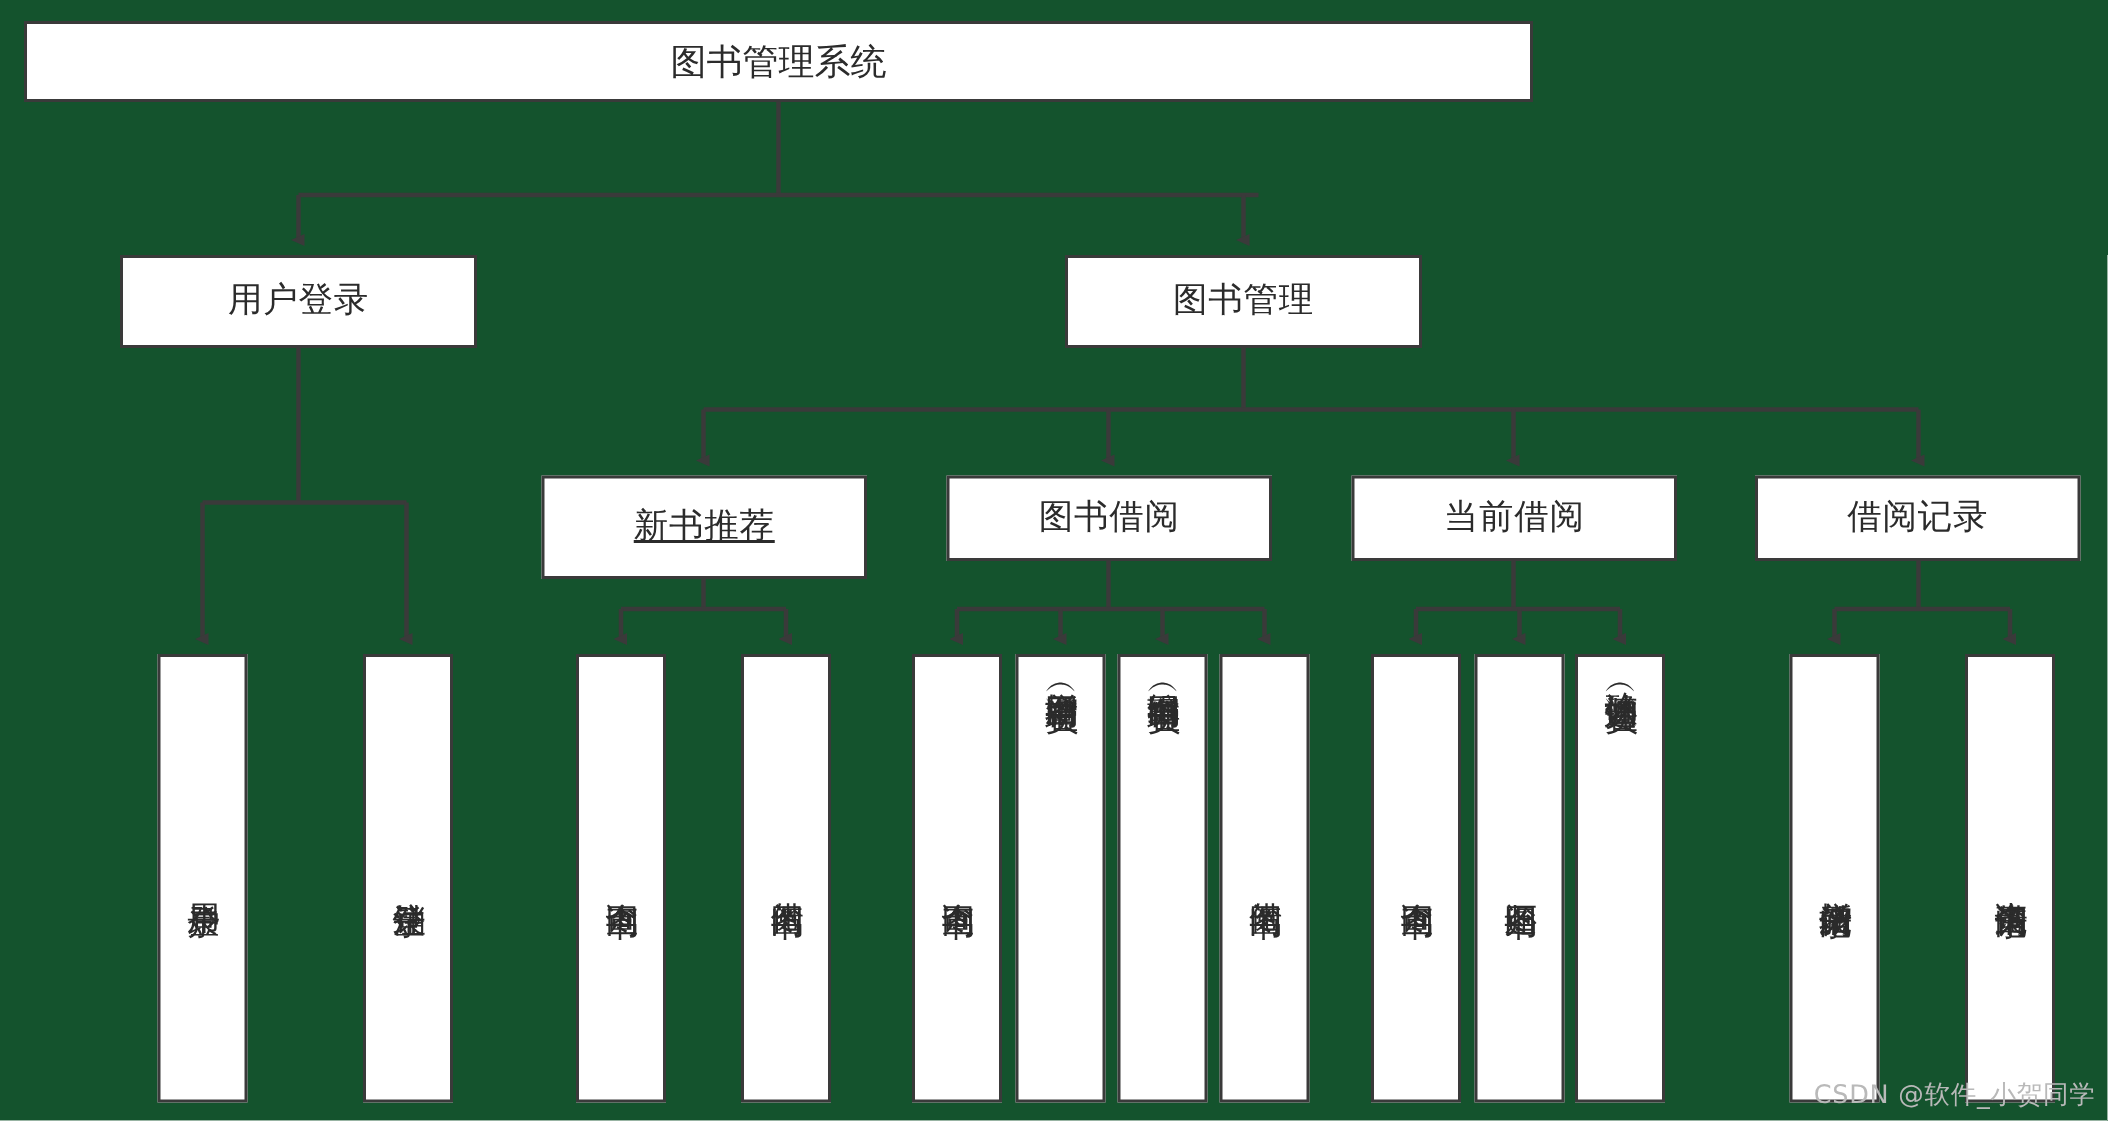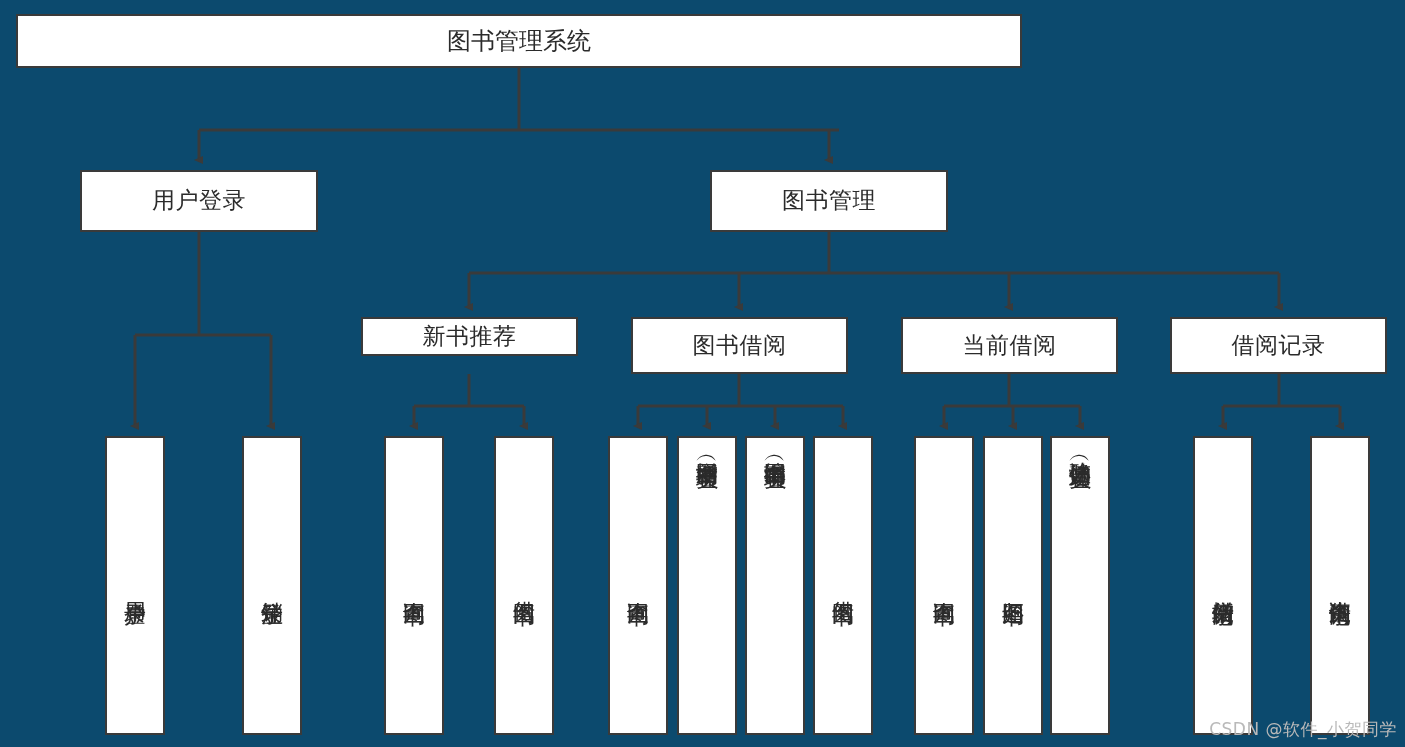--- a/index.html
+++ b/index.html
@@ -8,21 +8,21 @@
     padding: 0;
     background: #ffffff;
   }
   body {
     font-family: "DejaVu Sans", "Liberation Sans", sans-serif;
   }
   #canvas {
     position: relative;
     width: 1405px;
     height: 747px;
-    background: #0c4a6e;
+    background: #14532d;
     overflow: hidden;
   }
   svg#wires {
     position: absolute;
     left: 0;
     top: 0;
     width: 1405px;
     height: 747px;
     pointer-events: none;
   }
@@ -132,21 +132,21 @@
     <span>图书管理系统</span>
   </div>
 
   <div class="node horiz" style="left:80px; top:170px; width:238px; height:62px;">
     <span>用户登录</span>
   </div>
   <div class="node horiz" style="left:710px; top:170px; width:238px; height:62px;">
     <span>图书管理</span>
   </div>
 
-  <div class="node horiz" style="left:361px; top:317px; width:217px; height:39px;">
+  <div class="node horiz" style="left:361px; top:317px; width:217px; height:69px;text-decoration:underline;">
     <span>新书推荐</span>
   </div>
   <div class="node horiz" style="left:631px; top:317px; width:217px; height:57px;text-align:right;">
     <span>图书借阅</span>
   </div>
   <div class="node horiz" style="left:1170px; top:317px; width:217px; height:57px;">
     <span>借阅记录</span>
   </div>
   <div class="node horiz" style="left:901px; top:317px; width:217px; height:57px;">
     <span>当前借阅</span>

